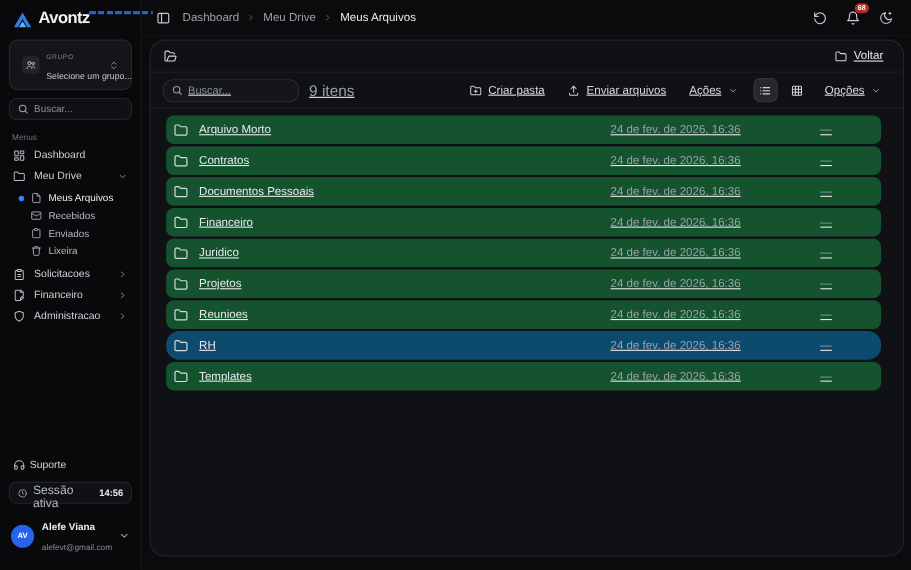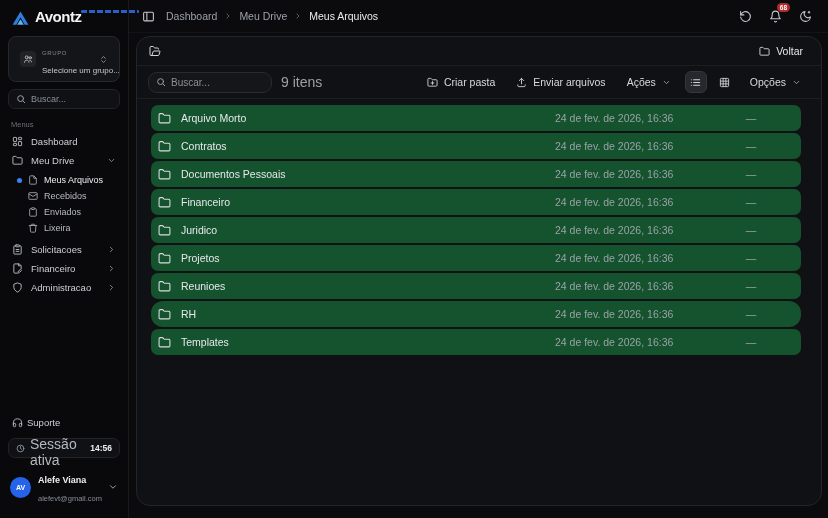--- a/index.html
+++ b/index.html
@@ -38,42 +38,42 @@
   .sub-item .icon { width:10px; height:10px; color:#a9aeb6; }
   .sub-item .dot { width:5px; height:5px; border-radius:50%; flex:none; }
   .sub-item .dot.on { background:#3b82f6; }
   .sub-item .dot.off { background:transparent; }
   .sub-item.active { color:#eceef1; }
   .spacer { flex:1; }
   .support-item { display:flex; align-items:center; gap:4px; height:18px; padding:0 12px; font-size:9.5px; color:#cdd1d6; cursor:pointer; }
   .support-item .icon { width:11px; height:11px; color:#b9bec5; }
   .session-pill { margin:7px 8px 0; height:20px; border:1px solid #232428; background:#101114; border-radius:7px; display:flex; align-items:center; gap:5px; padding:0 7px; }
   .session-pill .icon { width:9px; height:9px; color:#9aa0a8; }
-  .session-label { font-size:14px; color:#b4b9c0; flex:1;margin-top:8px; }
+  .session-label { font-size:11px; color:#b4b9c0; flex:1;margin-top:8px; }
   .session-time { font-size:8.5px; font-weight:bold; color:#eceef1; }
   .user-row { display:flex; align-items:center; gap:7px; padding:11px 10px 13px; cursor:pointer; }
   .avatar { width:21px; height:21px; border-radius:50%; background:#2563eb; color:#fff; font-size:7px; font-weight:bold; display:flex; align-items:center; justify-content:center; }
   .user-col { flex:1; min-width:0; }
   .user-name { font-size:9px; font-weight:bold; color:#eceef1; }
   .user-email { font-size:7.5px; color:#878d94; white-space:nowrap; }
   .user-chev { width:10px; height:10px; color:#9aa0a8; }
 
   
   .topbar { position:absolute; left:129px; top:0; width:699px; height:33px; display:flex; align-items:center; padding:0 16px 0 13px; gap:11px; border-bottom:1px solid #141416; }
   .panel-btn { width:13px; height:13px; color:#c3c7cd; cursor:pointer; }
   .breadcrumb { display:flex; align-items:center; gap:7px; }
   .crumb { font-size:10.5px; color:#9ba1a9; cursor:pointer; }
   .crumb.current { color:#e9ebee; }
   .crumb-sep { width:8px; height:8px; color:#6d7279; }
   .topbar-right { margin-left:auto; display:flex; align-items:center; gap:17px; }
   .top-icon { width:13px; height:13px; color:#c3c7cd; cursor:pointer; position:relative; }
   .badge { position:absolute; top:-7px; right:-8px; background:#b42b2b; color:#fff; font-size:6.5px; font-weight:bold; padding:1px 3px; border-radius:6px; line-height:7px; }
 
   
-  .card { position:absolute; left:136px; top:36px; width:686px; height:470px; background:#101114; border:1px solid #242529; border-radius:14px; overflow:hidden; display:flex; flex-direction:column; }
+  .card { position:absolute; left:136px; top:36px; width:686px; height:470px; background:#101114; border:1px solid #242529; border-radius:14px; overflow:hidden; display:flex; flex-direction:column;text-decoration:underline; }
   .card-header { height:29px; flex:none; display:flex; align-items:center; padding:0 12px; border-bottom:1px solid #1d1e22; }
   .card-header .hdr-folder { width:12px; height:12px; color:#d3d6db; }
   .back-btn { margin-left:auto; display:flex; align-items:center; gap:6px; font-size:10.5px; color:#e3e6ea; cursor:pointer; padding:3px 6px; border-radius:6px; }
   .back-btn .icon { width:11px; height:11px; color:#d3d6db; }
 
   .toolbar { height:33px; flex:none; display:flex; align-items:center; padding:0 11px; border-bottom:1px solid #1d1e22; }
   .tb-search { width:124px; height:21px; background:#15161a; border:1px solid #2a2b30; border-radius:9px; display:flex; align-items:center; gap:5px; padding:0 7px; }
   .tb-search .icon { width:10px; height:10px; color:#9aa0a8; }
   .tb-search input { background:transparent; border:none; outline:none; color:#c4c8ce; font-size:10px; width:100%; font-family:inherit; }
   .tb-search input::placeholder { color:#8a9098; }
@@ -81,21 +81,21 @@
   .tb-right { margin-left:auto; display:flex; align-items:center; gap:3px; }
   .ghost-btn { display:flex; align-items:center; gap:6px; padding:4px 9px; border-radius:7px; font-size:10.5px; color:#d6d9de; cursor:pointer; }
   .ghost-btn .icon { width:11px; height:11px; color:#cfd3d8; }
   .ghost-btn .chev { width:9px; height:9px; color:#9aa0a8; }
   .view-btn { width:22px; height:22px; border-radius:6px; display:flex; align-items:center; justify-content:center; color:#cfd3d8; cursor:pointer; margin:0 2px; }
   .view-btn .icon { width:11px; height:11px; }
   .view-btn.active { background:#26282d; border:1px solid #34363c; }
 
   .rows { padding:6px 20px 8px 14px; overflow:hidden; }
   .row { height:26px; margin-bottom:2px; background:#14532d; border-radius:7px; display:flex; align-items:center; padding:0 4px 0 7px; cursor:pointer; }
-  .row.highlighted { background:#14532d;border-radius:12px; }
+  .row.highlighted { background:#0c4a6e;border-radius:12px; }
   .row .icon { width:13px; height:13px; color:#d8dbe0; }
   .row-name { margin-left:10px; flex:1; font-size:10.5px; color:#e6e8ec; }
   .row-date { width:150px; font-size:10.5px; color:#9ba1a9; }
   .row-size { width:92px; text-align:center; font-size:10.5px; color:#9ba1a9; }
 </style>
 </head>
 <body>
 
 <aside class="sidebar">
   <div class="logo-row">

